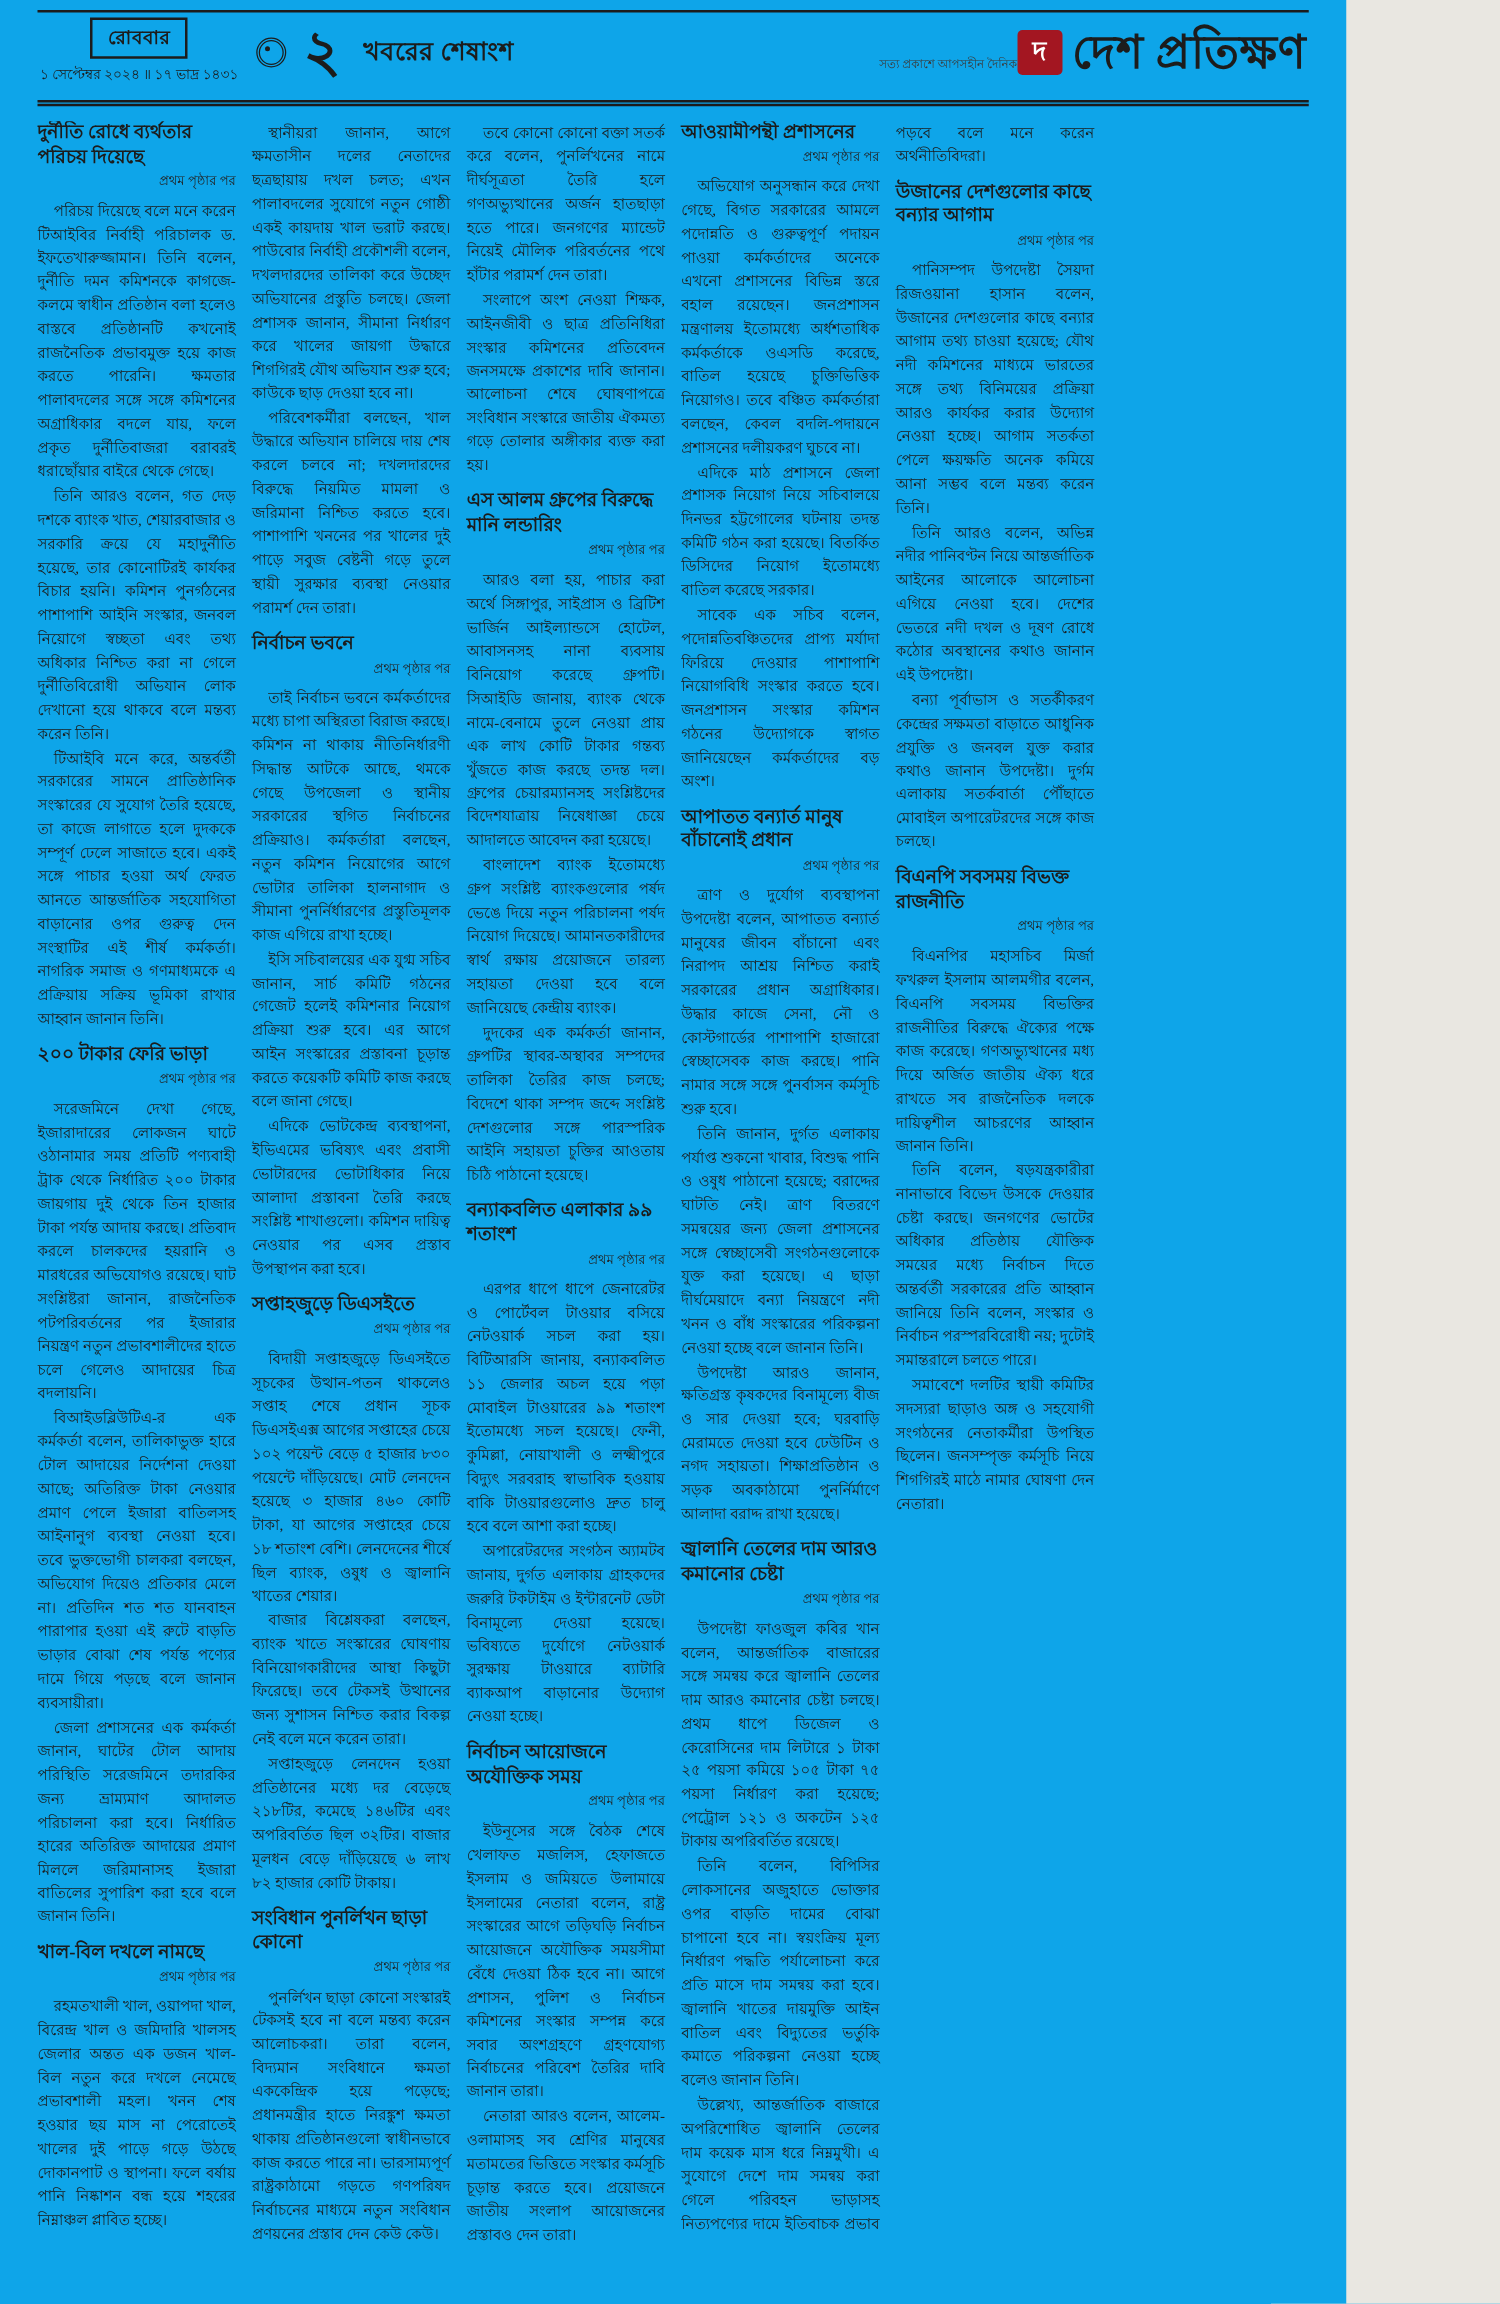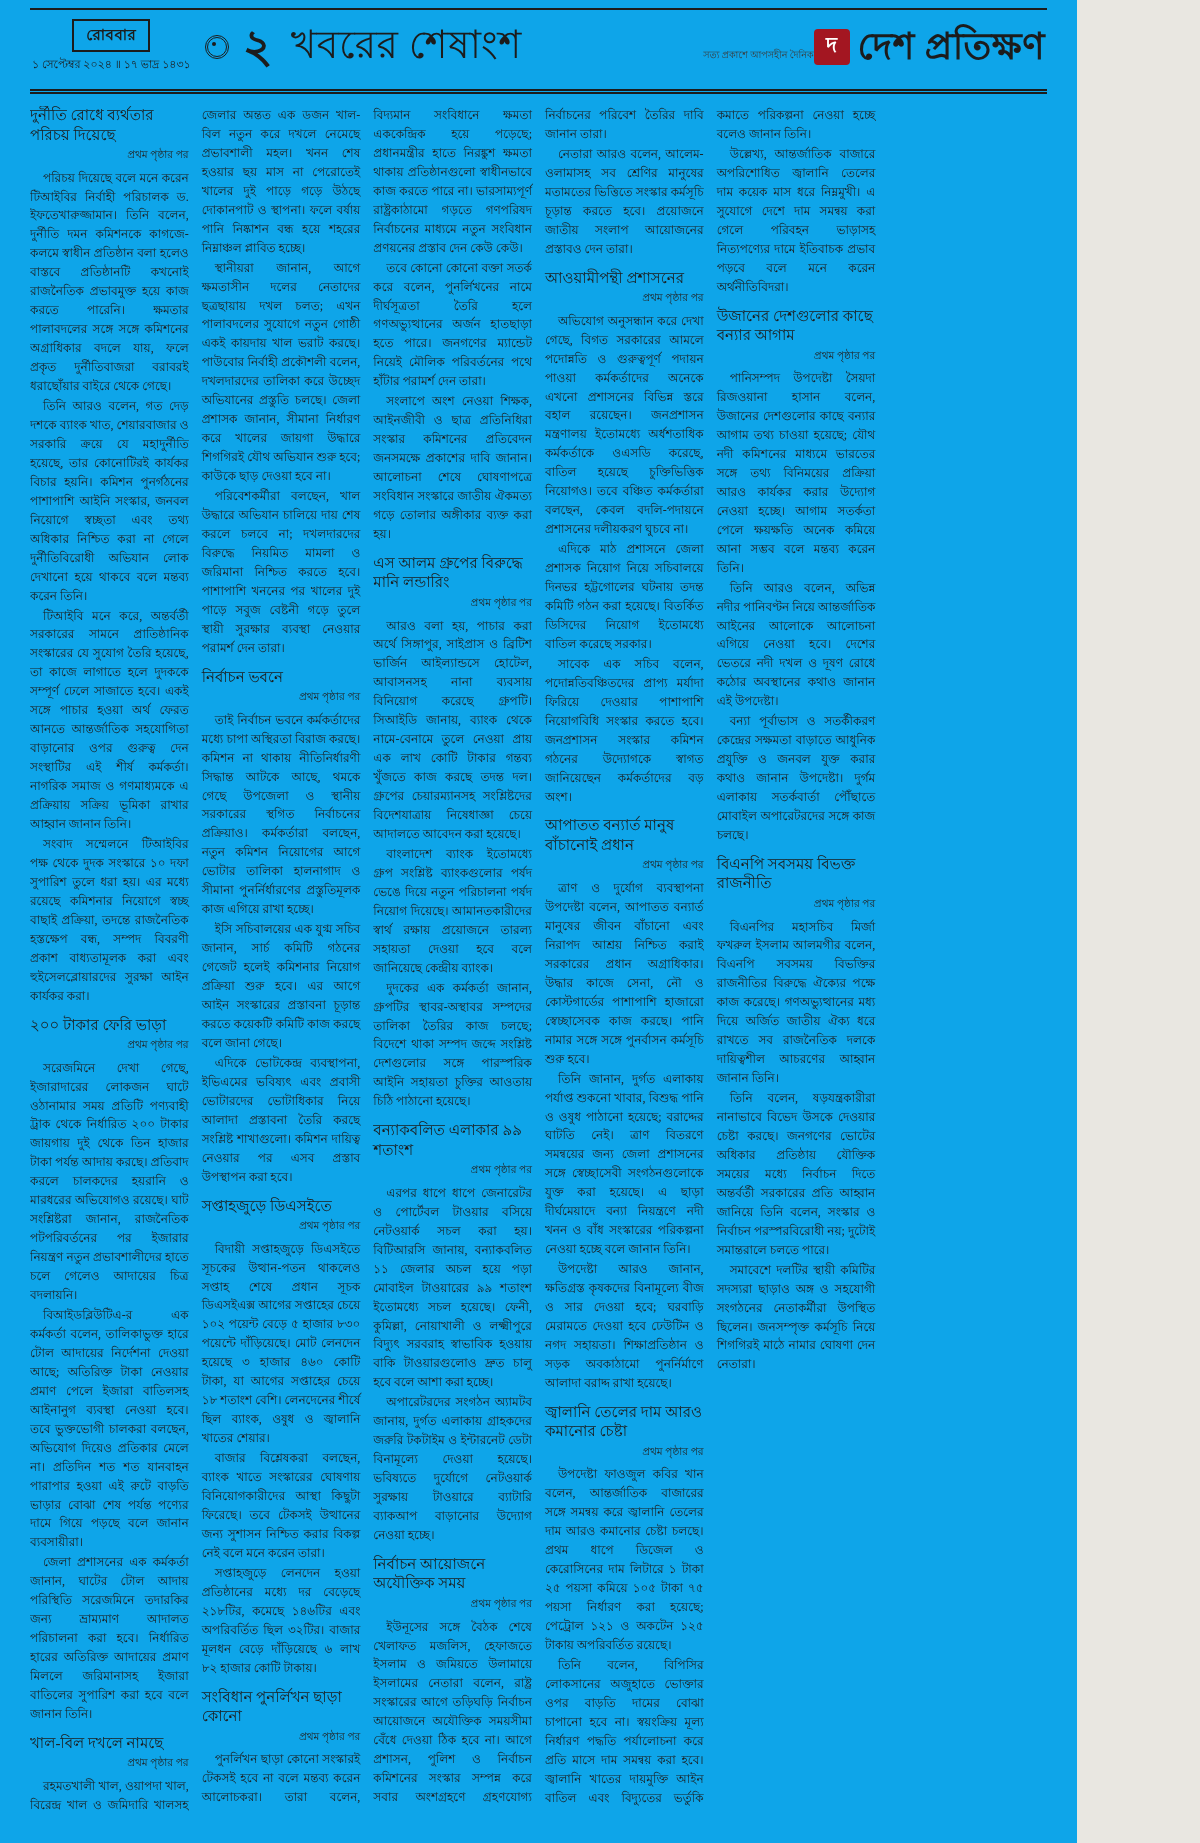--- a/index.html
+++ b/index.html
@@ -35,21 +35,21 @@
     width: 18px; height: 18px;
     border: 3px double #1c1c1c; border-radius: 50%;
     position: relative; flex: 0 0 auto;
   }
   .ornament::after {
     content: ""; position: absolute; left: 4px; top: 4px;
     width: 4px; height: 4px; background: #1c1c1c; border-radius: 50%;
   }
   .page-num { font-size: 46px; font-weight: 700; line-height: 1; }
   .section-title {
-    font-size: 39px; font-weight: 400; letter-spacing: .5px; margin-left: 4px;
+    font-size: 20px; font-weight: 700; letter-spacing: .5px; margin-left: 4px;
     white-space: nowrap;
   }
   .masthead { margin-left: auto; display: flex; flex-direction: row; align-items: flex-end; }
   .tagline { font-size: 9.5px; color: #3a3a3a; margin-bottom: 2px; }
   .paper-row { display: flex; align-items: center; gap: 8px; }
   .logo-mark {
     width: 36px; height: 36px; border-radius: 4px;
     background: #a31621; color: #ffffff;
     display: flex; align-items: center; justify-content: center;
     font-size: 21px; font-weight: 700;
@@ -64,21 +64,21 @@
     column-gap: 13px;
     column-fill: auto;
     font-size: 12px;
     line-height: 1.58;
     text-align: justify;
   }
   article.article { margin: 0; }
   .art-head { break-inside: avoid; margin: 10px 0 3px; }
   article.article:first-child .art-head { margin-top: 0; }
   .art-head h2 {
-    margin: 0; font-size: 15px; line-height: 1.3; font-weight: 400;
+    margin: 0; font-size: 15px; line-height: 1.3; font-weight: 700;
     text-align: left;
   }
   .kicker {
     text-align: right; font-size: 10.5px; padding: 2px 0 2px;
     color: #222;
   }
   article.article p { margin: 0 0 1px; text-indent: 13px; }
 </style>
 </head>
 <body>
@@ -104,21 +104,20 @@
 
   <main class="columns" id="articles">
       <article class="article">
         <div class="art-head">
           <h2>দুর্নীতি রোধে ব্যর্থতার পরিচয় দিয়েছে</h2>
           <div class="kicker">প্রথম পৃষ্ঠার পর</div>
         </div>
         <p>পরিচয় দিয়েছে বলে মনে করেন টিআইবির নির্বাহী পরিচালক ড. ইফতেখারুজ্জামান। তিনি বলেন, দুর্নীতি দমন কমিশনকে কাগজে-কলমে স্বাধীন প্রতিষ্ঠান বলা হলেও বাস্তবে প্রতিষ্ঠানটি কখনোই রাজনৈতিক প্রভাবমুক্ত হয়ে কাজ করতে পারেনি। ক্ষমতার পালাবদলের সঙ্গে সঙ্গে কমিশনের অগ্রাধিকার বদলে যায়, ফলে প্রকৃত দুর্নীতিবাজরা বরাবরই ধরাছোঁয়ার বাইরে থেকে গেছে।</p>
         <p>তিনি আরও বলেন, গত দেড় দশকে ব্যাংক খাত, শেয়ারবাজার ও সরকারি ক্রয়ে যে মহাদুর্নীতি হয়েছে, তার কোনোটিরই কার্যকর বিচার হয়নি। কমিশন পুনর্গঠনের পাশাপাশি আইনি সংস্কার, জনবল নিয়োগে স্বচ্ছতা এবং তথ্য অধিকার নিশ্চিত করা না গেলে দুর্নীতিবিরোধী অভিযান লোক দেখানো হয়ে থাকবে বলে মন্তব্য করেন তিনি।</p>
         <p>টিআইবি মনে করে, অন্তর্বর্তী সরকারের সামনে প্রাতিষ্ঠানিক সংস্কারের যে সুযোগ তৈরি হয়েছে, তা কাজে লাগাতে হলে দুদককে সম্পূর্ণ ঢেলে সাজাতে হবে। একই সঙ্গে পাচার হওয়া অর্থ ফেরত আনতে আন্তর্জাতিক সহযোগিতা বাড়ানোর ওপর গুরুত্ব দেন সংস্থাটির এই শীর্ষ কর্মকর্তা। নাগরিক সমাজ ও গণমাধ্যমকে এ প্রক্রিয়ায় সক্রিয় ভূমিকা রাখার আহ্বান জানান তিনি।</p>
-        <p>সংবাদ সম্মেলনে টিআইবির পক্ষ থেকে দুদক সংস্কারে ১০ দফা সুপারিশ তুলে ধরা হয়। এর মধ্যে রয়েছে কমিশনার নিয়োগে স্বচ্ছ বাছাই প্রক্রিয়া, তদন্তে রাজনৈতিক হস্তক্ষেপ বন্ধ, সম্পদ বিবরণী প্রকাশ বাধ্যতামূলক করা এবং হুইসেলব্লোয়ারদের সুরক্ষা আইন কার্যকর করা।</p>
       </article>
       <article class="article">
         <div class="art-head">
           <h2>২০০ টাকার ফেরি ভাড়া</h2>
           <div class="kicker">প্রথম পৃষ্ঠার পর</div>
         </div>
         <p>সরেজমিনে দেখা গেছে, ইজারাদারের লোকজন ঘাটে ওঠানামার সময় প্রতিটি পণ্যবাহী ট্রাক থেকে নির্ধারিত ২০০ টাকার জায়গায় দুই থেকে তিন হাজার টাকা পর্যন্ত আদায় করছে। প্রতিবাদ করলে চালকদের হয়রানি ও মারধরের অভিযোগও রয়েছে। ঘাট সংশ্লিষ্টরা জানান, রাজনৈতিক পটপরিবর্তনের পর ইজারার নিয়ন্ত্রণ নতুন প্রভাবশালীদের হাতে চলে গেলেও আদায়ের চিত্র বদলায়নি।</p>
         <p>বিআইডব্লিউটিএ-র এক কর্মকর্তা বলেন, তালিকাভুক্ত হারে টোল আদায়ের নির্দেশনা দেওয়া আছে; অতিরিক্ত টাকা নেওয়ার প্রমাণ পেলে ইজারা বাতিলসহ আইনানুগ ব্যবস্থা নেওয়া হবে। তবে ভুক্তভোগী চালকরা বলছেন, অভিযোগ দিয়েও প্রতিকার মেলে না। প্রতিদিন শত শত যানবাহন পারাপার হওয়া এই রুটে বাড়তি ভাড়ার বোঝা শেষ পর্যন্ত পণ্যের দামে গিয়ে পড়ছে বলে জানান ব্যবসায়ীরা।</p>
         <p>জেলা প্রশাসনের এক কর্মকর্তা জানান, ঘাটের টোল আদায় পরিস্থিতি সরেজমিনে তদারকির জন্য ভ্রাম্যমাণ আদালত পরিচালনা করা হবে। নির্ধারিত হারের অতিরিক্ত আদায়ের প্রমাণ মিললে জরিমানাসহ ইজারা বাতিলের সুপারিশ করা হবে বলে জানান তিনি।</p>
       </article>

